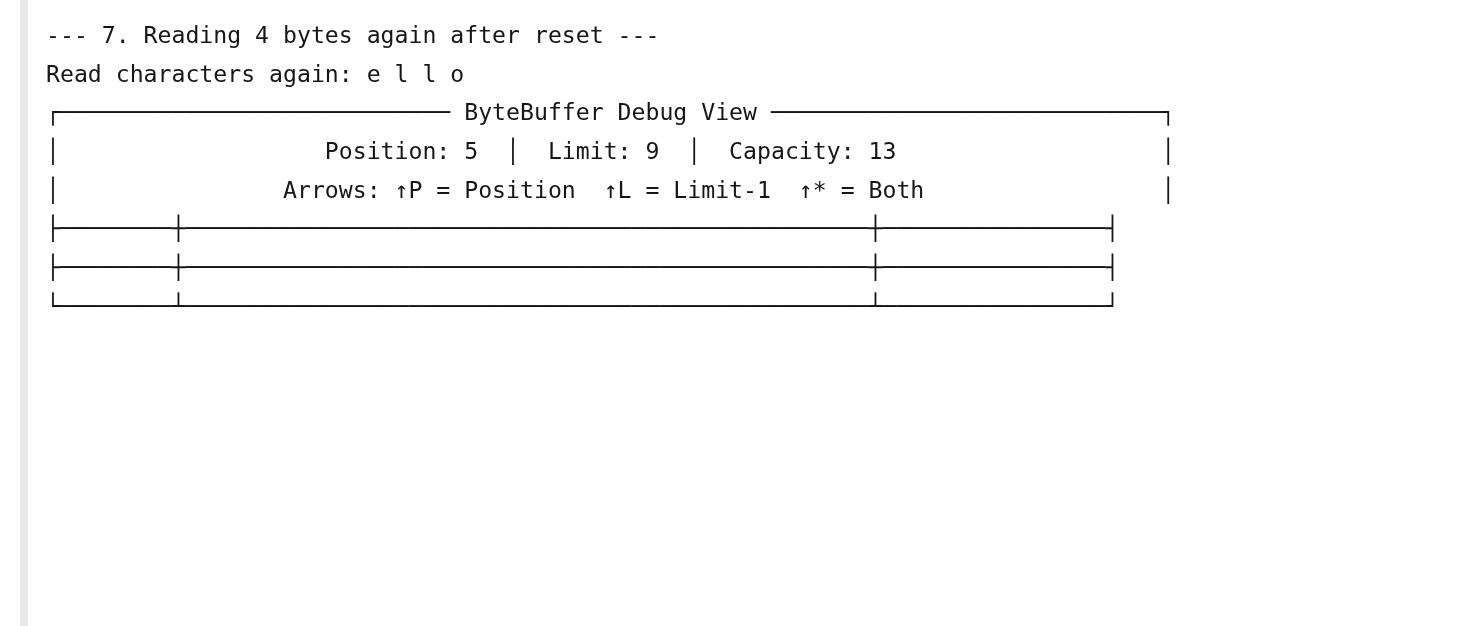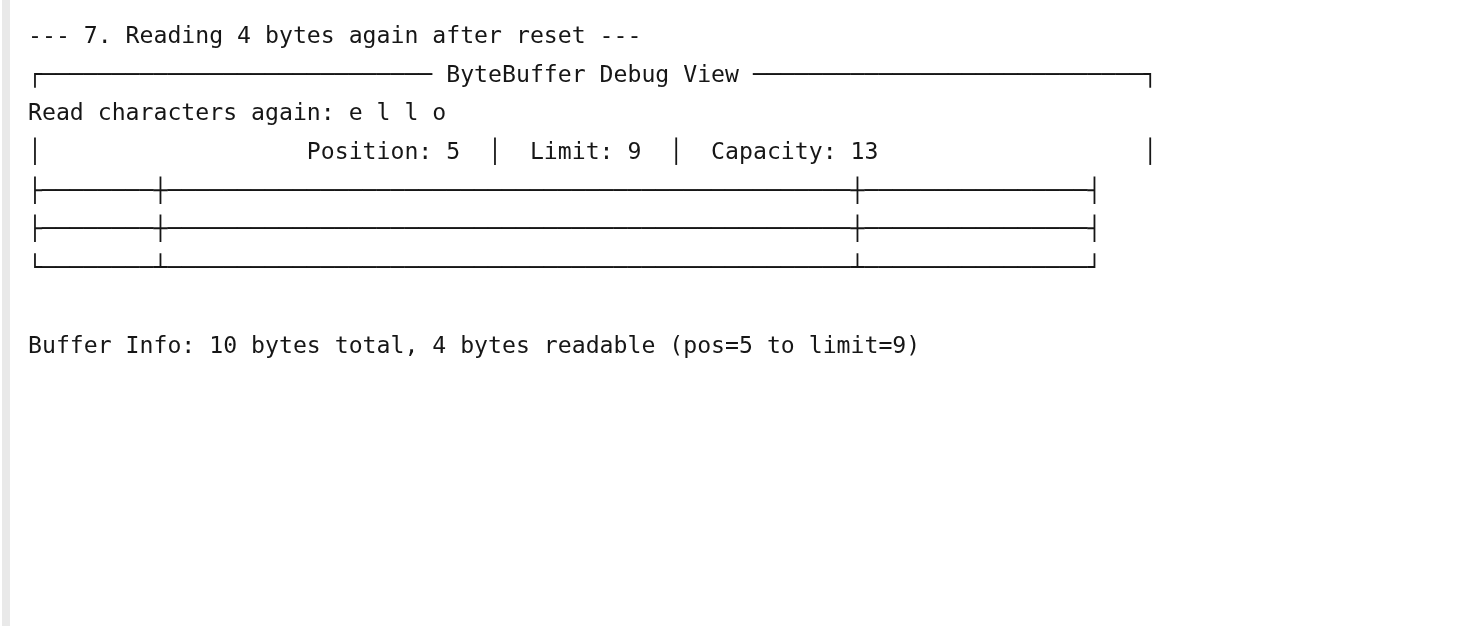--- a/index.html
+++ b/index.html
@@ -8,20 +8,21 @@
     background: #ffffff;
     width: 1464px;
     height: 626px;
     overflow: hidden;
   }
   .stage {
     position: relative;
     width: 1288px;
     height: 626px;
     background: #ffffff;
+    margin-left: 18px;
   }
   .gutter {
     position: absolute;
     left: 2px;
     top: 0;
     width: 8px;
     height: 626px;
     background: #e9e9e9;
   }
   .console {
@@ -40,23 +41,23 @@
     height: 38.7px;
   }
 </style>
 </head>
 <body>
 
 <div class="stage">
   <div class="gutter"></div>
   <div class="console">
     <div class="line">--- 7. Reading 4 bytes again after reset ---</div>
+    <div class="line">Read characters again: e l l o</div>
     <div class="line">┌──────────────────────────── ByteBuffer Debug View ────────────────────────────┐</div>
-    <div class="line">Read characters again: e l l o</div>
     <div class="line">│                   Position: 5  │  Limit: 9  │  Capacity: 13                   │</div>
+    <div class="line">│                Arrows: ↑P = Position  ↑L = Limit-1  ↑* = Both                 │</div>
     <div class="line">├────────┼─────────────────────────────────────────────────┼────────────────┤</div>
     <div class="line">├────────┼─────────────────────────────────────────────────┼────────────────┤</div>
     <div class="line">└────────┴─────────────────────────────────────────────────┴────────────────┘</div>
     <div class="line"></div>
-    <div class="line">Buffer Info: 10 bytes total, 4 bytes readable (pos=5 to limit=9)</div>
     <div class="line"></div>
   </div>
 </div>
 
 </body></html>

